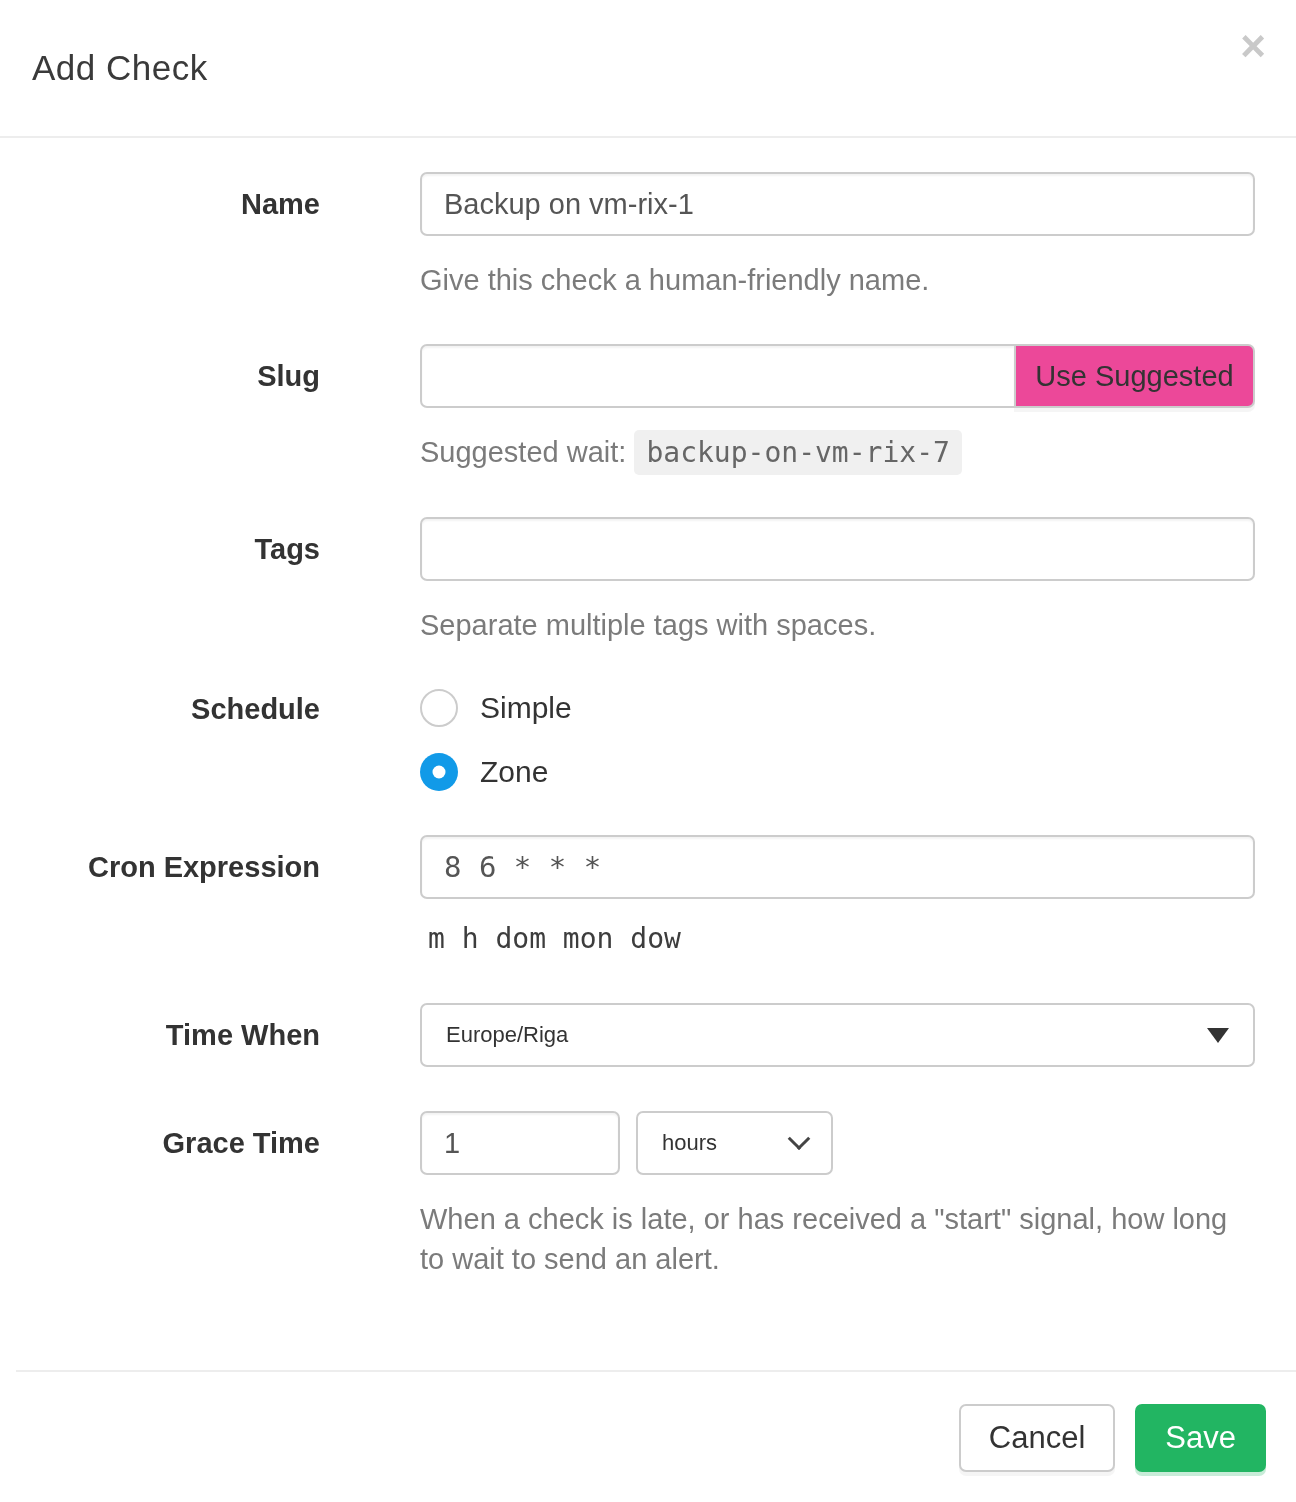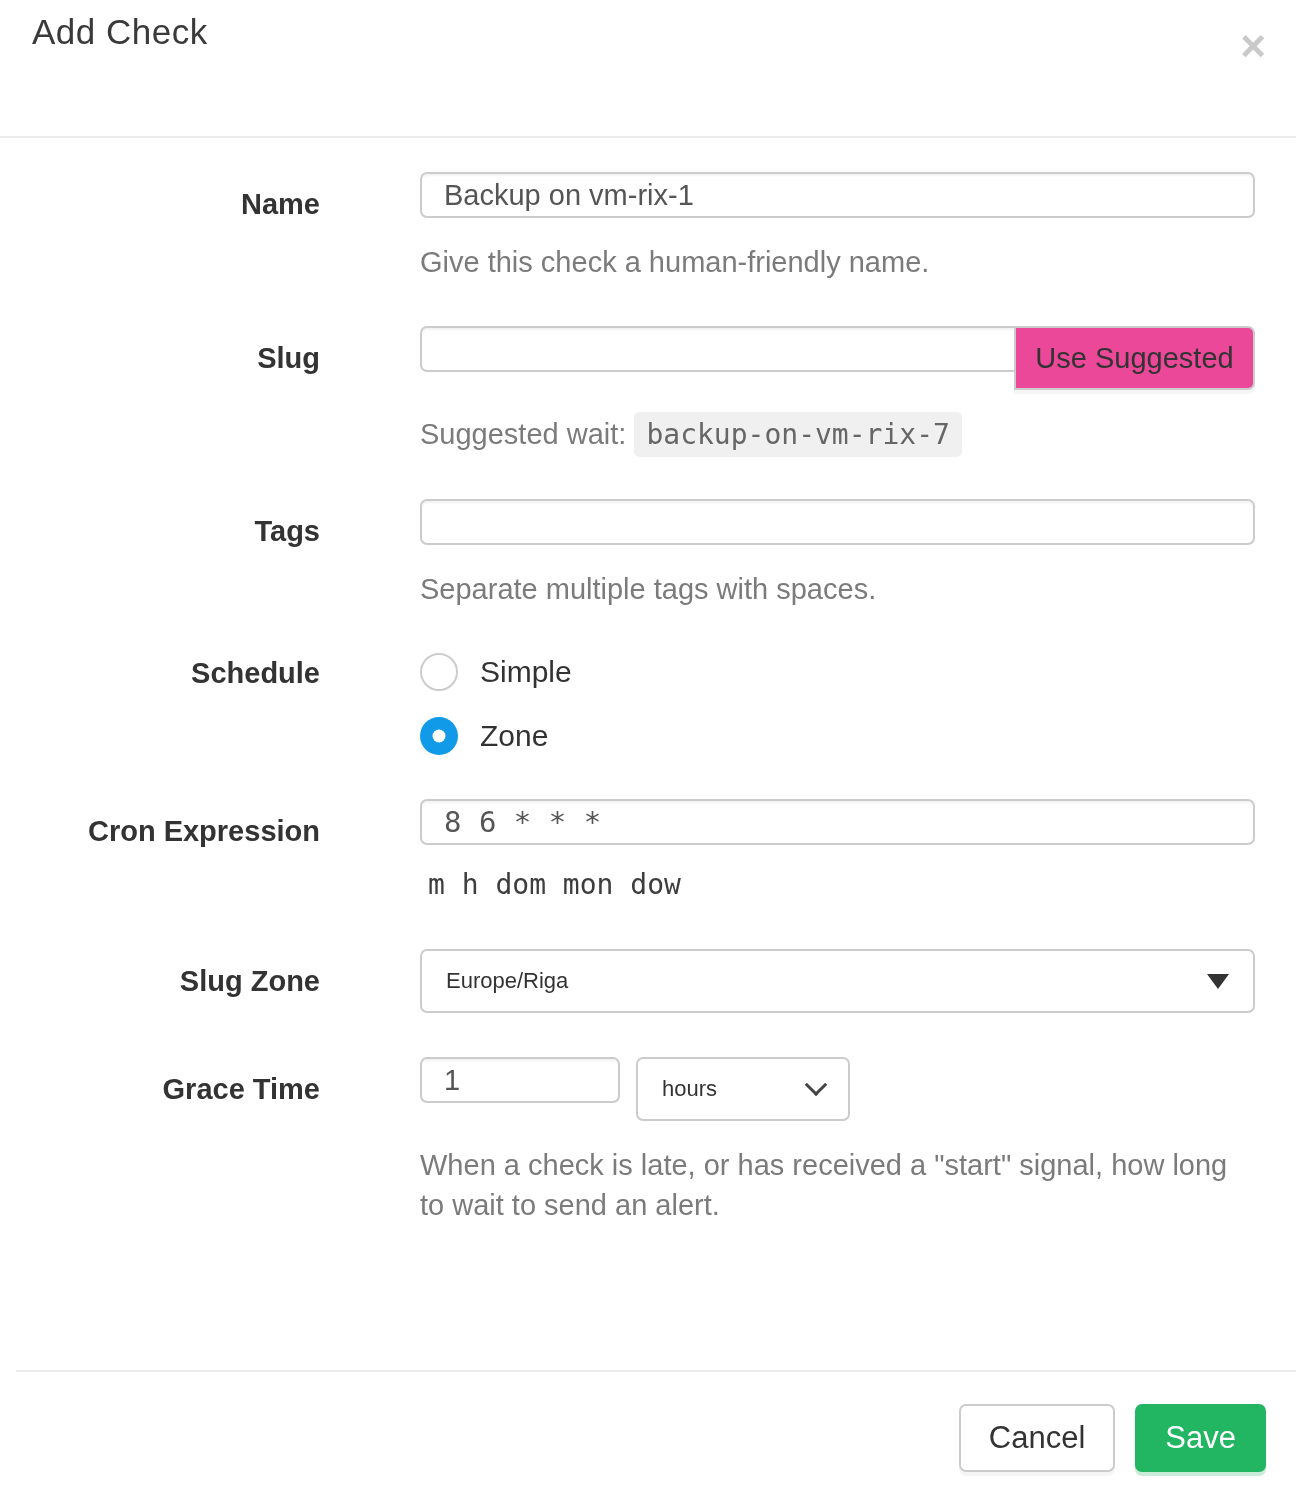--- a/index.html
+++ b/index.html
@@ -10,22 +10,22 @@
     font-family: "Liberation Sans", sans-serif;
     color: #333;
     position: relative;
     overflow: hidden;
   }
   
   .modal-header {
     height: 138px;
     border-bottom: 2px solid #ededed;
     display: flex;
-    align-items: flex-start;
-    padding: 12px 32px;
+    align-items: center;
+    padding: 0 32px;
     box-sizing: border-box;
     position: relative;
   }
   .modal-title {
     font-size: 35px;
     font-weight: 400;
     color: #3a3a3a;
     letter-spacing: 0.5px;
   }
   .close-btn {
@@ -63,21 +63,21 @@
   }
   .form-label.radio-label { padding-top: 4px; }
   .form-content {
     margin-left: 60px;
     width: 835px;
     flex: none;
   }
   .form-control {
     display: block;
     width: 100%;
-    height: 46px;
+    height: 64px;
     border: 2px solid #ccc;
     border-radius: 7px;
     padding: 0 22px;
     font-size: 29px;
     color: #555;
     box-sizing: border-box;
     box-shadow: inset 0 2px 2px rgba(0,0,0,0.05);
     font-family: "Liberation Sans", sans-serif;
     outline: none;
     background: #fff;
@@ -189,21 +189,21 @@
     border-right: 3px solid #444;
     border-bottom: 3px solid #444;
     transform: rotate(45deg) translate(-3px,-3px);
   }
   .grace-inputs { display: flex; gap: 16px; }
   .grace-value-input {
     width: 200px;
     flex: none;
   }
   .grace-unit-select {
-    width: 214px;
+    width: 197px;
     flex: none;
   }
   
   .modal-footer {
     position: absolute;
     left: 16px; right: 0; bottom: 0;
     border-top: 2px solid #ededed;
     background: #fff;
     padding: 32px 30px 30px;
     display: flex;
@@ -292,21 +292,21 @@
 
   <div class="form-row">
     <div class="form-label">Cron Expression</div>
     <div class="form-content">
       <input class="form-control mono" type="text" value="8 6 * * *" style="">
       <div class="help-block mono-help mono">m h dom mon dow</div>
     </div>
   </div>
 
   <div class="form-row">
-    <div class="form-label">Slug Zone</div>
+    <div class="form-label">Time When</div>
     <div class="form-content">
       <div class="select-control">
         <span>Europe/Riga</span>
         <span class="caret-down"></span>
       </div>
     </div>
   </div>
 
   <div class="form-row">
     <div class="form-label">Grace Time</div>

